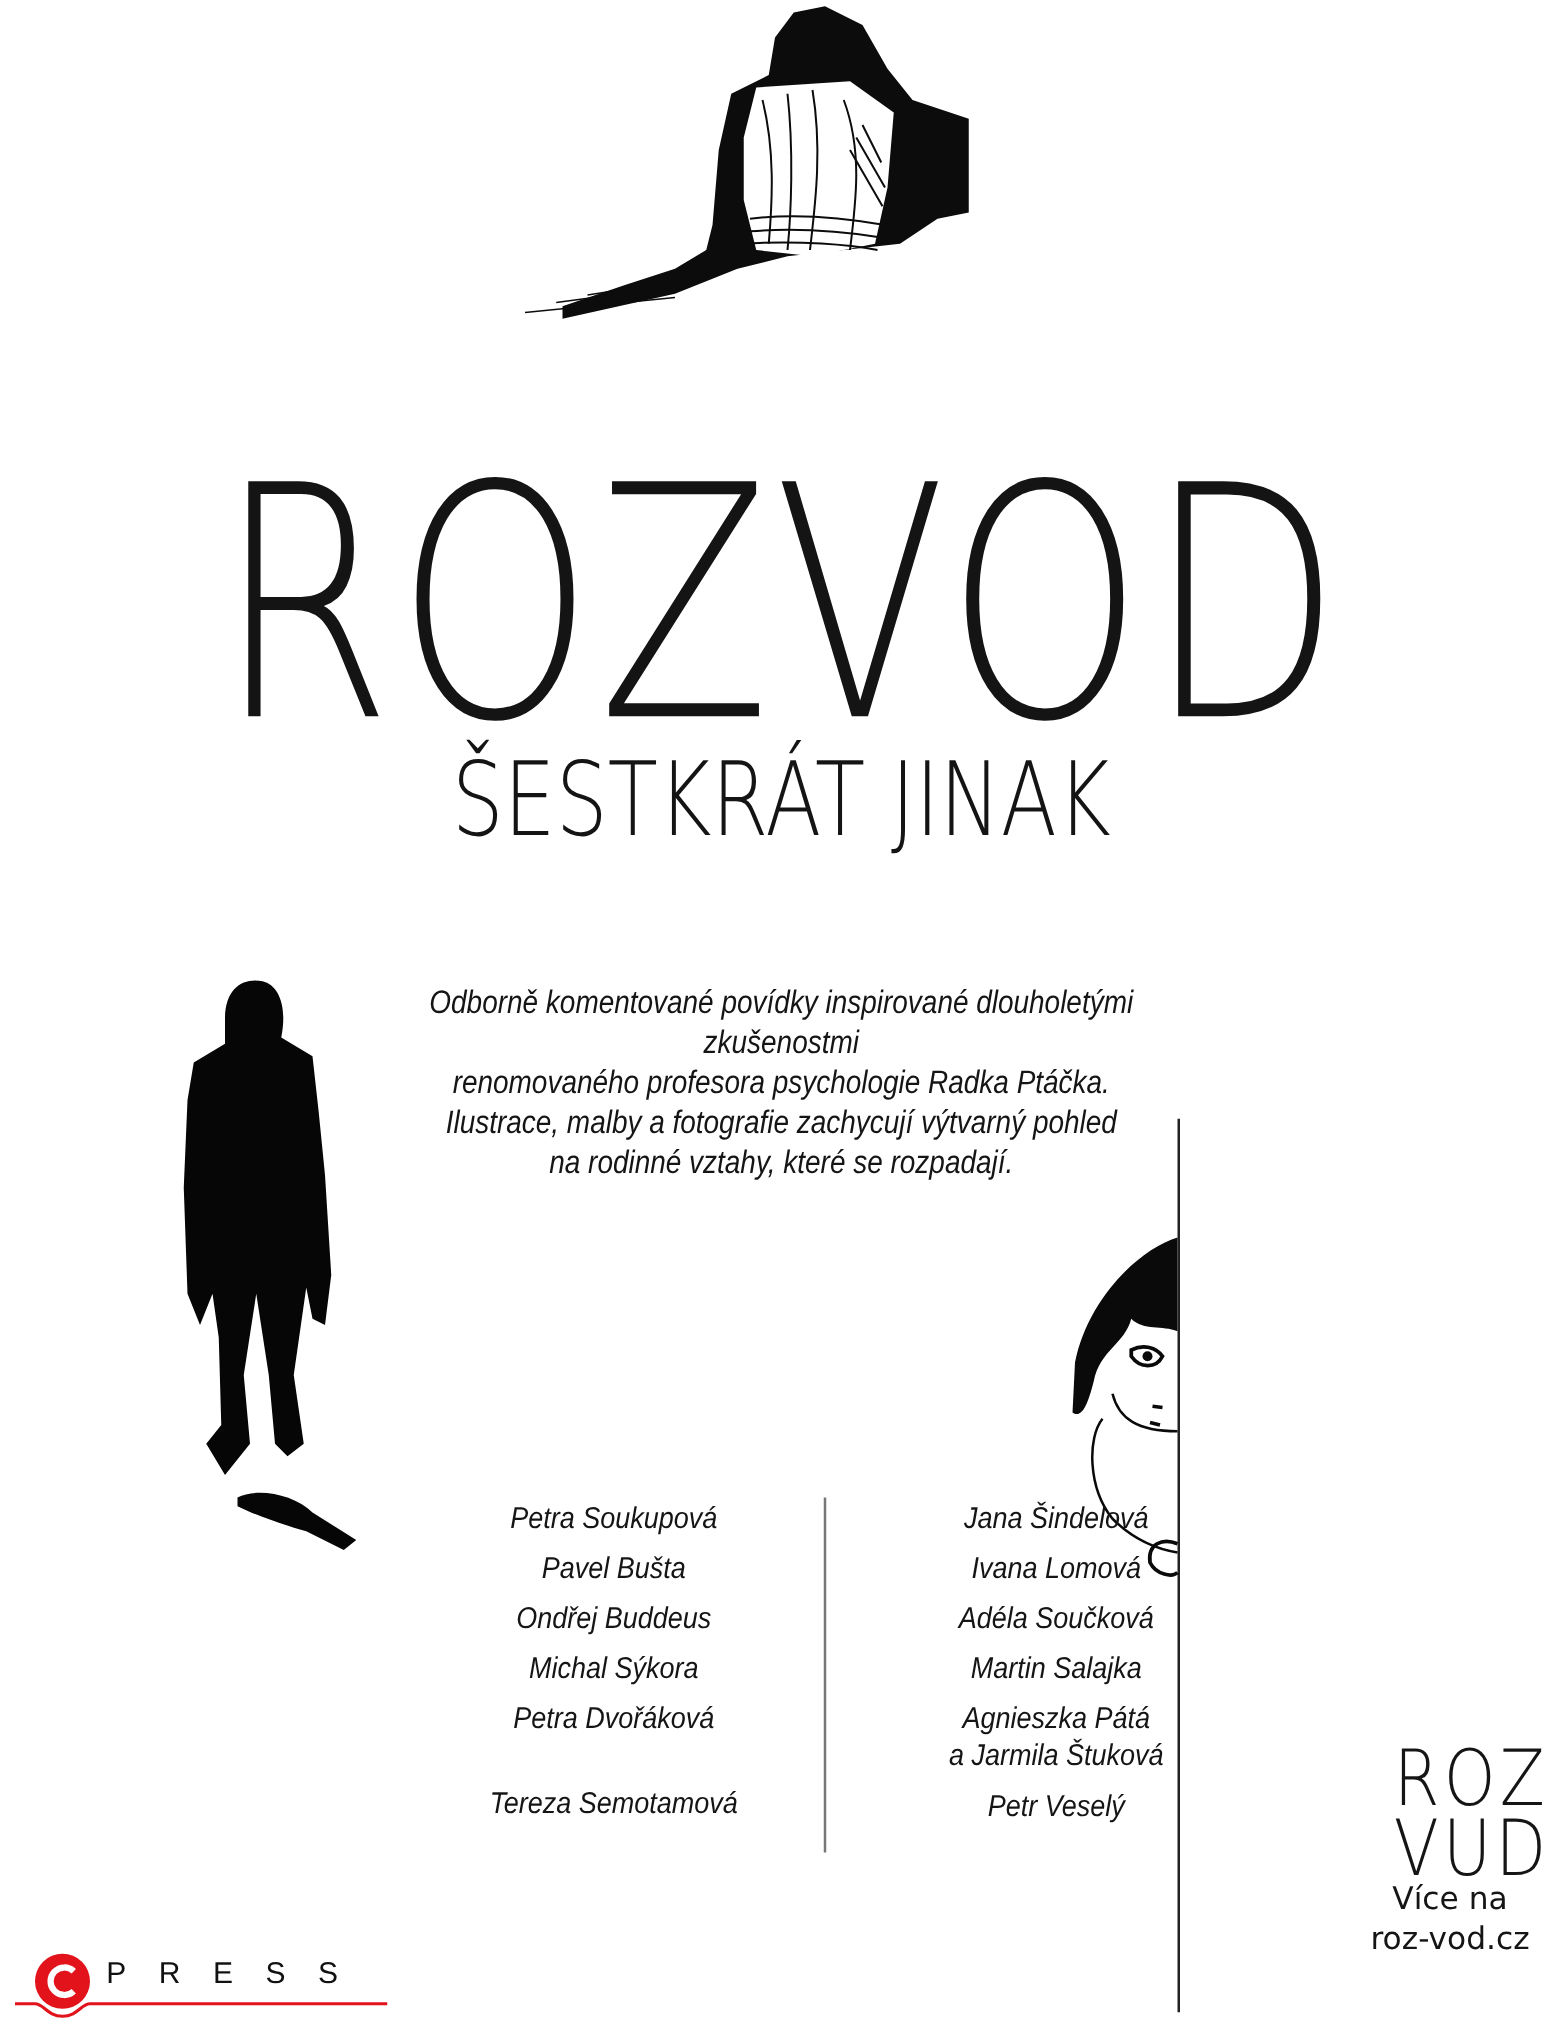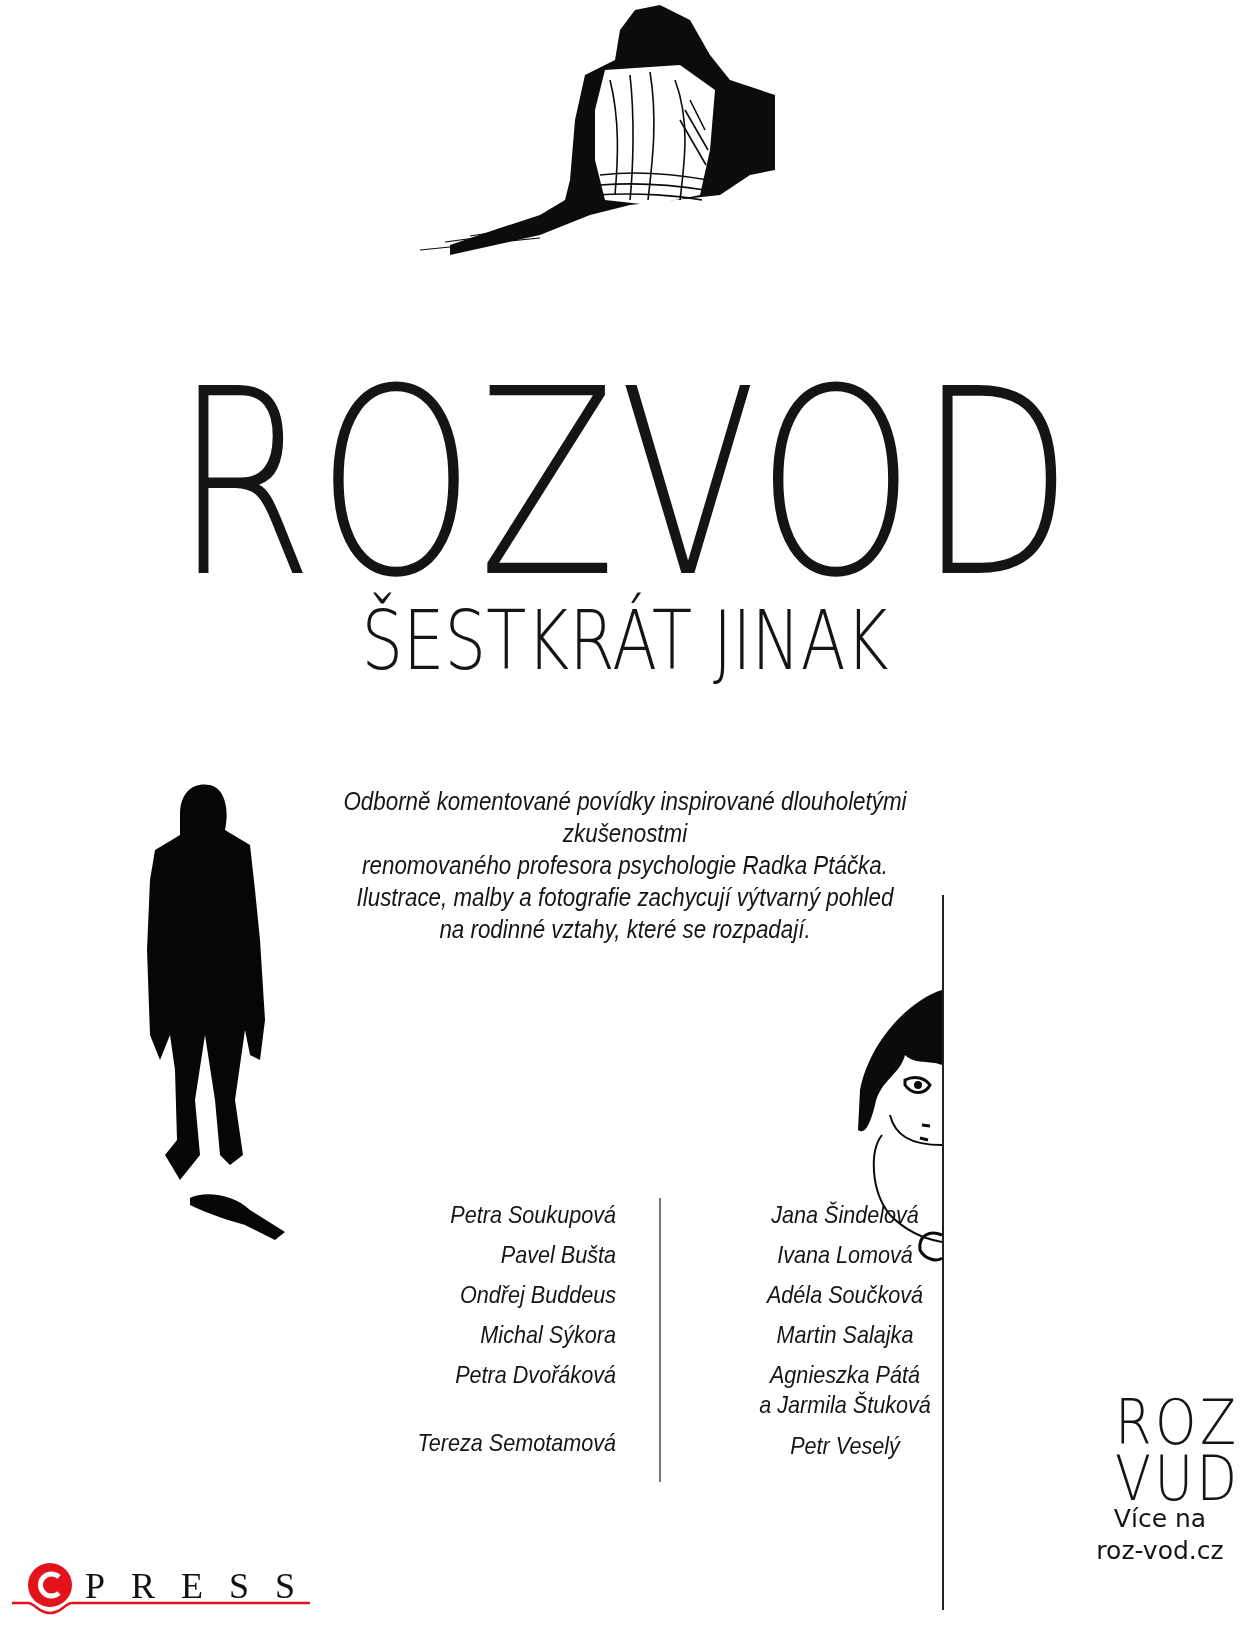--- a/index.html
+++ b/index.html
@@ -1,21 +1,21 @@
 <!DOCTYPE html>
 <html><head>
 <meta charset="utf-8">
 <style>
   html, body { margin:0; padding:0; background:#ffffff; }
   body { width:1250px; height:1634px; position:relative; overflow:hidden; color:#111; font-family:"Liberation Sans", sans-serif; }
   .abs { position:absolute; }
   .title { left:0; width:1250px; top:355px; text-align:center; font-family:"DejaVu Sans", sans-serif; font-weight:200; font-size:258px; line-height:258px; letter-spacing:4px; transform:scaleX(0.78); transform-origin:center; -webkit-text-stroke:0px; color:#141414; }
   .subtitle { left:0; width:1250px; top:596px; text-align:center; font-family:"DejaVu Sans", sans-serif; font-weight:200; font-size:82px; line-height:90px; transform:scaleX(0.80); transform-origin:center; color:#141414; }
   .desc { left:250px; width:750px; top:785px; text-align:center; font-family:"Liberation Sans", sans-serif; font-style:italic; font-size:26px; line-height:32px; transform:scaleX(0.86); transform-origin:center; color:#151515; }
-  .authors-left { left:316px; width:300px; top:1195px; text-align:right; }
+  .authors-left { left:326px; width:300px; top:1195px; text-align:center; }
   .authors-right { left:683px; width:360px; top:1195px; text-align:center; }
   .author { font-style:italic; font-size:24px; line-height:40px; color:#151515; white-space:nowrap; transform:scaleX(0.9); }
   .authors-left .author { transform-origin:right; }
   .authors-right .author { transform-origin:left; }
   .divider { left:659px; top:1198px; width:2px; height:284px; background:#777; }
   .logo-roz { left:1115px; top:1395px; font-family:"DejaVu Sans", sans-serif; font-weight:200; font-size:62px; line-height:56px; letter-spacing:4px; transform:scaleX(0.85); transform-origin:left; color:#151515; }
   .more { left:1080px; top:1503px; width:160px; text-align:center; font-family:"DejaVu Sans", sans-serif; font-size:25px; line-height:32px; color:#151515; }
   .cpress { left:10px; top:1555px; width:300px; height:60px; }
 </style>
 </head>
@@ -95,14 +95,14 @@
   <div>Více na</div>
   <div>roz-vod.cz</div>
 </div>
 
 <div class="abs cpress">
   <svg width="300" height="60" viewBox="0 0 300 60" style="position:absolute;left:0;top:0;">
     <path d="M2 48 L18 48 C25 48 28 58 40 58 C52 58 55 48 62 48 L300 48" fill="none" stroke="#e2131b" stroke-width="2.5"></path>
     <circle cx="40" cy="30" r="22" fill="#e2131b"></circle>
     <path d="M49 22 A11 11 0 1 0 49 38" fill="none" stroke="#ffffff" stroke-width="5"></path>
   </svg>
-  <div class="abs" style="left:75px;top:10px;font-family:Liberation Serif, serif;font-size:36px;letter-spacing:26px;color:#111;">PRESS</div>
+  <div class="abs" style="left:75px;top:10px;font-family:Liberation Sans, sans-serif;font-size:24px;letter-spacing:26px;color:#111;">PRESS</div>
 </div>
 
 </body></html>

